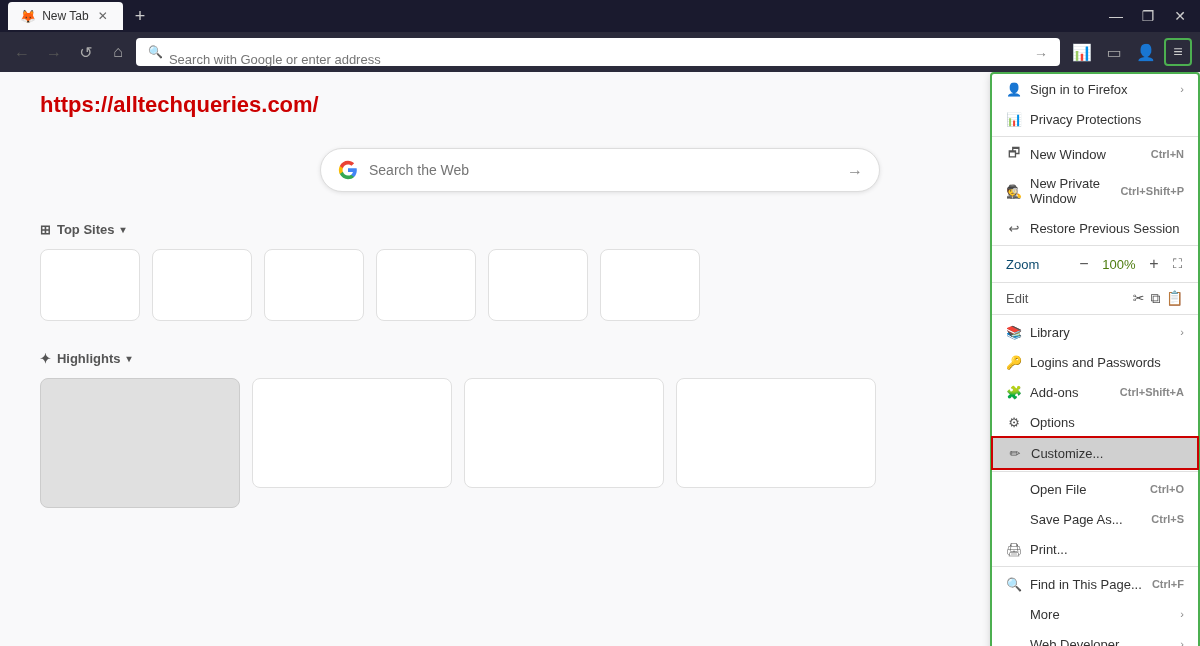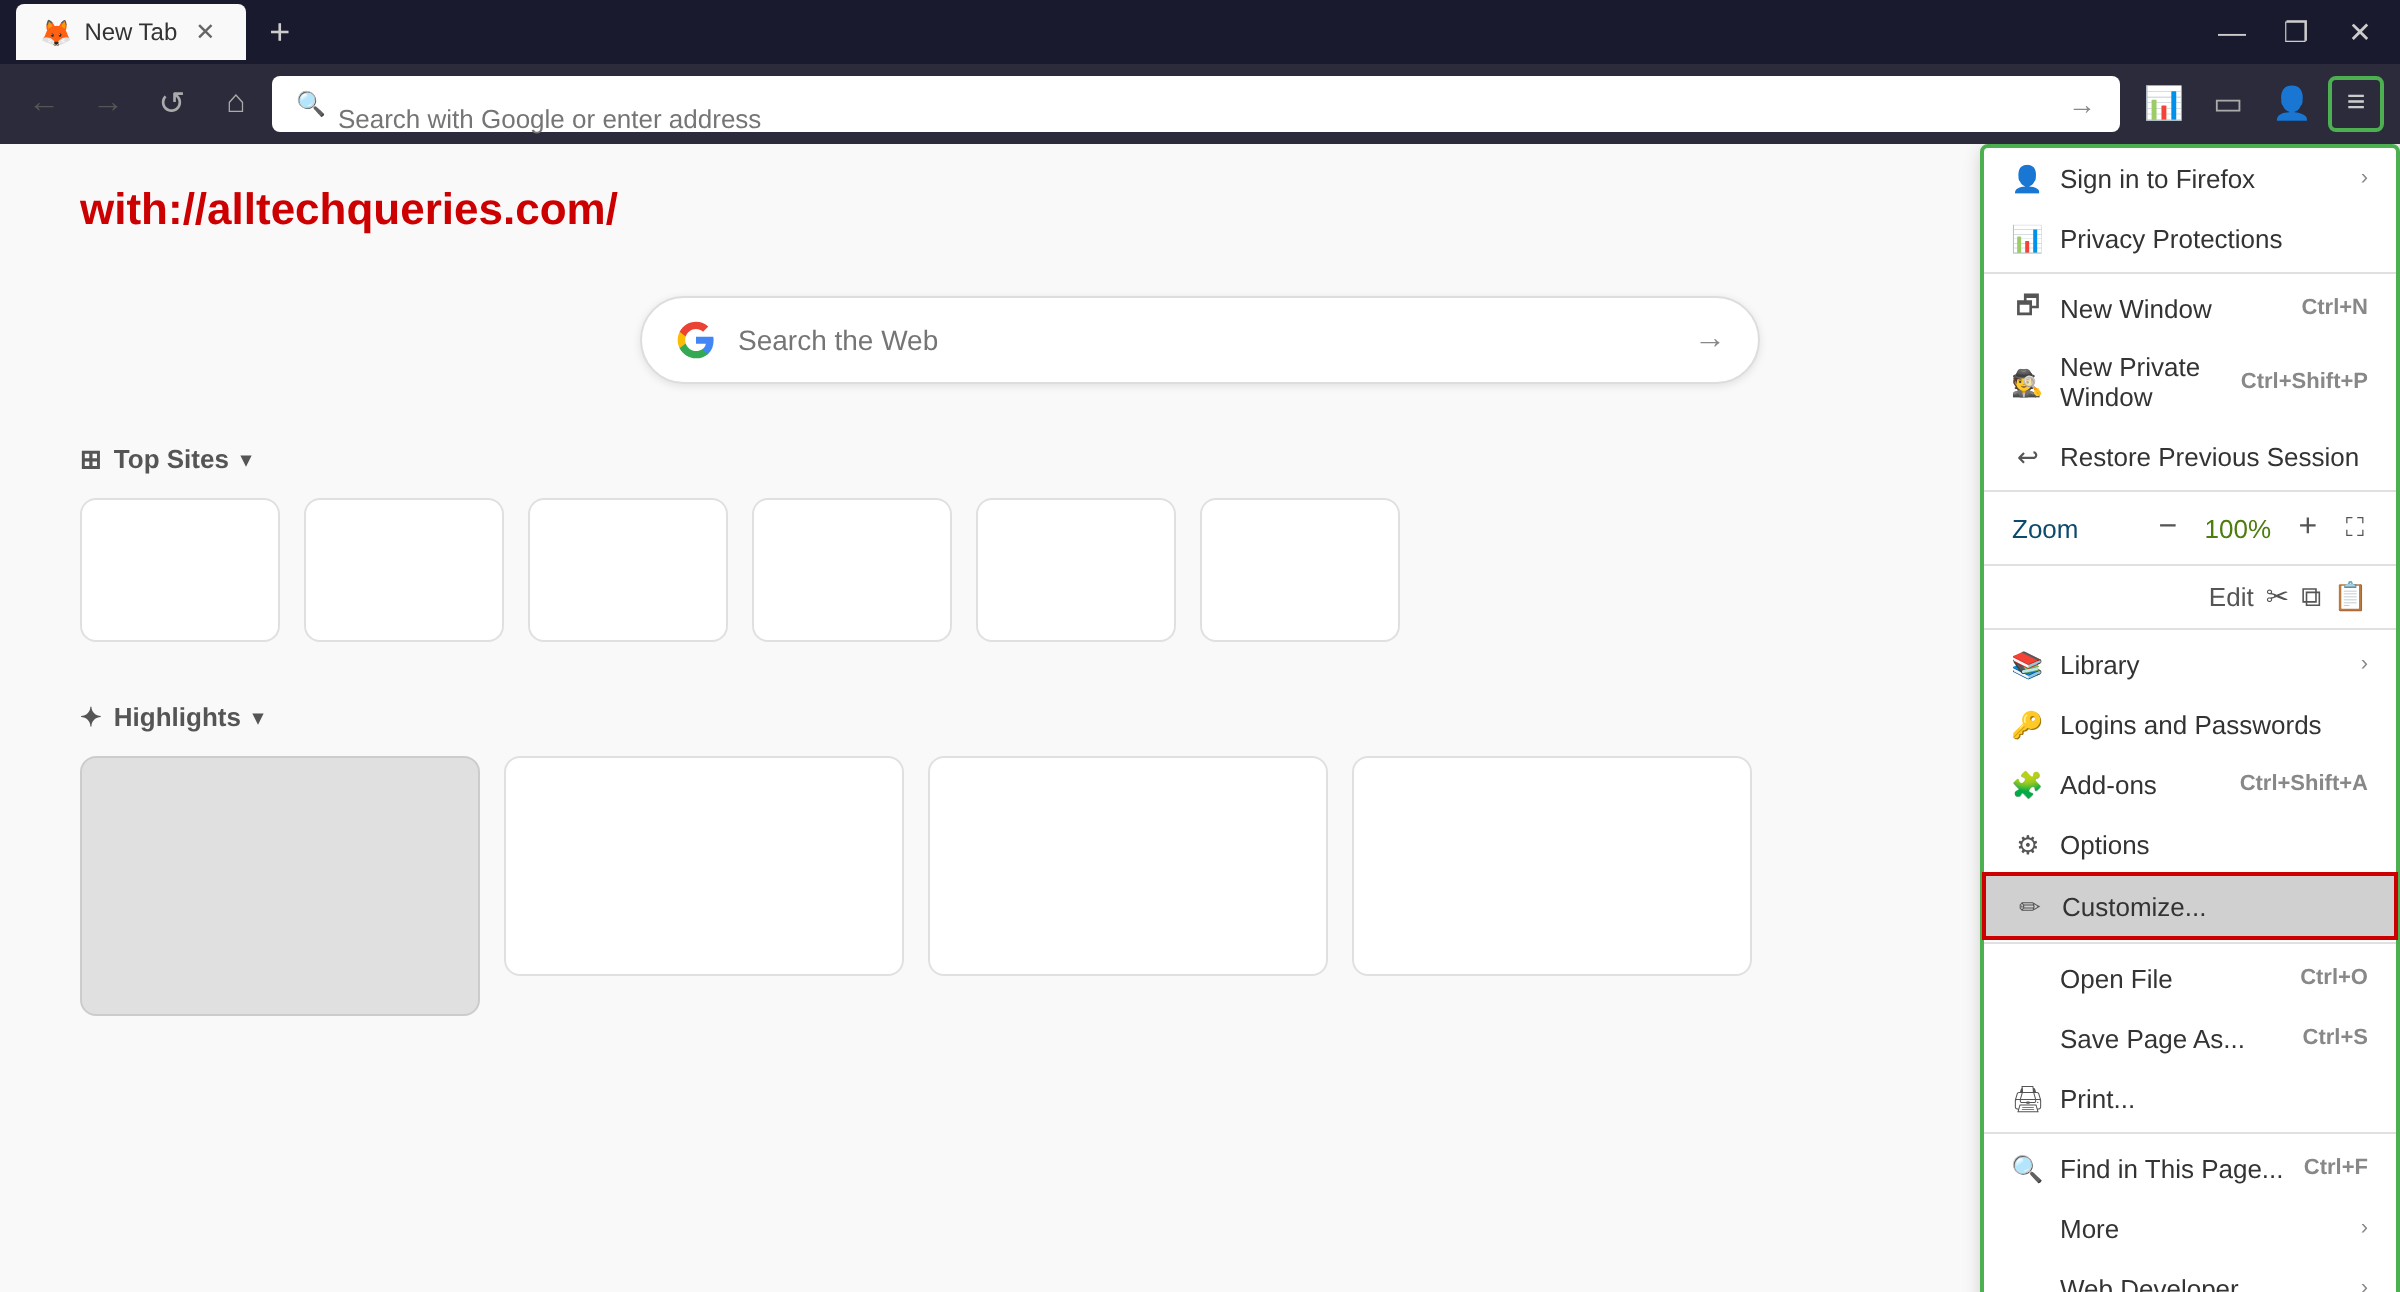--- a/index.html
+++ b/index.html
@@ -234,21 +234,21 @@
     .zoom-value {
       font-size: 13px; color: #4d7c0f; min-width: 36px; text-align: center;
     }
     .zoom-expand {
       background: none; border: none; cursor: pointer;
       font-size: 13px; color: #555; padding: 2px;
     }
     .edit-row {
       display: flex; align-items: center; padding: 5px 14px; gap: 6px;
     }
-    .edit-label { flex: 1; color: #555; font-size: 13px; text-align: right; }
+    .edit-label { flex: 1; color: #555; font-size: 13px; }
     .edit-icons { display: flex; gap: 6px; }
     .edit-icon {
       font-size: 14px; color: #555; cursor: pointer;
     }
   </style>
 </head>
 <body>
 
 <div class="title-bar">
   <div class="tab">
@@ -277,21 +277,21 @@
   <div class="toolbar-icons">
     <button class="toolbar-icon">📊</button>
     <button class="toolbar-icon">▭</button>
     <button class="toolbar-icon">👤</button>
     <button class="menu-btn">≡</button>
   </div>
 </div>
 
 <div class="page-content">
 
-  <a class="site-link" href="#">with://alltechqueries.com/</a>
+  <a class="site-link" href="#">https://alltechqueries.com/</a>
 
   <div class="search-bar-wrap">
     <div class="search-bar">
       <div class="google-g">
         <svg width="20" height="20" viewBox="0 0 24 24">
           <path d="M22.56 12.25c0-.78-.07-1.53-.2-2.25H12v4.26h5.92c-.26 1.37-1.04 2.53-2.21 3.31v2.77h3.57c2.08-1.92 3.28-4.74 3.28-8.09z" fill="#4285F4"></path>
           <path d="M12 23c2.97 0 5.46-.98 7.28-2.66l-3.57-2.77c-.98.66-2.23 1.06-3.71 1.06-2.86 0-5.29-1.93-6.16-4.53H2.18v2.84C3.99 20.53 7.7 23 12 23z" fill="#34A853"></path>
           <path d="M5.84 14.09c-.22-.66-.35-1.36-.35-2.09s.13-1.43.35-2.09V7.07H2.18C1.43 8.55 1 10.22 1 12s.43 3.45 1.18 4.93l2.85-2.22.81-.62z" fill="#FBBC05"></path>
           <path d="M12 5.38c1.62 0 3.06.56 4.21 1.64l3.15-3.15C17.45 2.09 14.97 1 12 1 7.7 1 3.99 3.47 2.18 7.07l3.66 2.84c.87-2.6 3.3-4.53 6.16-4.53z" fill="#EA4335"></path>
         </svg>

